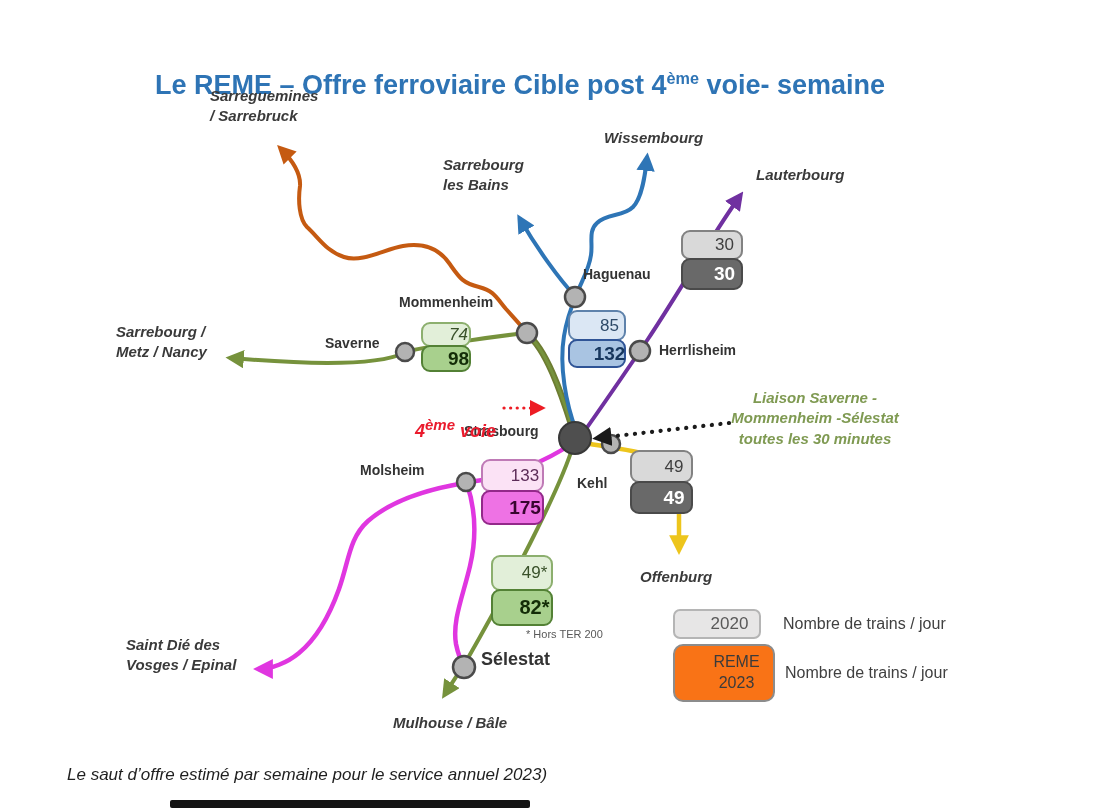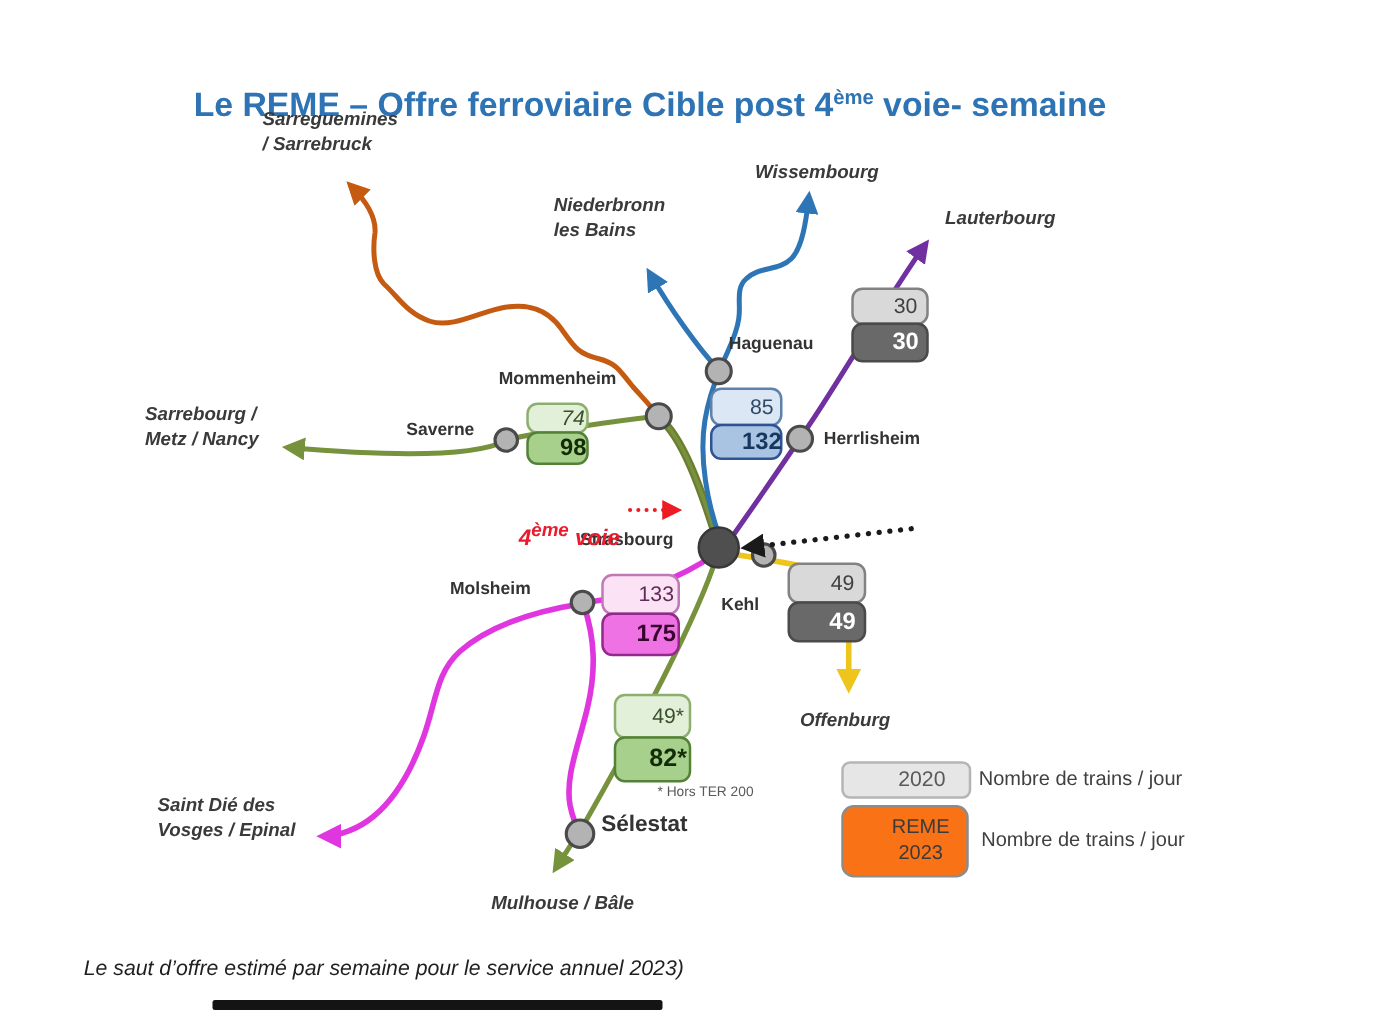--- a/index.html
+++ b/index.html
@@ -108,21 +108,21 @@
     <path d="M504,408 L541,408" fill="none" stroke="#ed1c24" stroke-width="3.2" stroke-dasharray="0.1 6.5" stroke-linecap="round" marker-end="url(#ah-red)"></path>
   </svg>
 
   <div class="abs title">
     <span>Le REME – Offre ferroviaire Cible post 4</span><sup>ème</sup><span> voie- semaine</span>
   </div>
 
   <div class="abs dest" style="left:210px;top:86px;">Sarreguemines
 / Sarrebruck</div>
   <div class="abs dest" style="left:604px;top:128px;">Wissembourg</div>
-  <div class="abs dest" style="left:443px;top:155px;">Niederbronn
+  <div class="abs dest" style="left:443px;top:155px;">Sarrebourg
 les Bains</div>
   <div class="abs dest" style="left:756px;top:165px;">Lauterbourg</div>
   <div class="abs dest" style="left:116px;top:322px;">Sarrebourg /
 Metz / Nancy</div>
   <div class="abs dest" style="left:126px;top:635px;">Saint Dié des
 Vosges / Epinal</div>
   <div class="abs dest" style="left:393px;top:713px;">Mulhouse / Bâle</div>
   <div class="abs dest" style="left:640px;top:567px;">Offenburg</div>
 
   <div class="abs station" style="left:399px;top:294px;">Mommenheim</div>
@@ -155,24 +155,27 @@
     <div class="badge-cell v-pink-dark" style="height:31px;">175</div>
   </div>
   <div class="badge" style="left:491px;top:555px;width:62px;">
     <div class="badge-cell v-green-light" style="height:32px;">49*</div>
     <div class="badge-cell v-green-dark" style="height:33px;font-size:20px;">82*</div>
   </div>
 
   <div class="abs voie4" style="left:415px;top:395px;">
     <span>4</span><sup>ème</sup><span> voie</span>
   </div>
+  <div class="abs liaison" style="left:715px;top:388px;">Liaison Saverne -
+Mommenheim -Sélestat
+toutes les 30 minutes</div>
   <div class="abs footnote" style="left:526px;top:628px;">* Hors TER 200</div>
   <div class="abs bottom-note" style="left:67px;top:765px;">Le saut d’offre estimé par semaine pour le service annuel 2023)</div>
 
-  <div class="badge" style="left:673px;top:609px;width:104px;">
+  <div class="badge" style="left:673px;top:609px;width:88px;">
     <div class="badge-cell v-legend-light" style="height:26px;border-radius:7px;">2020</div>
   </div>
   <div class="badge" style="left:673px;top:644px;width:102px;">
     <div class="badge-cell v-legend-dark" style="height:54px;border-radius:10px;">REME
 2023</div>
   </div>
   <div class="abs legend-label" style="left:783px;top:615px;">Nombre de trains / jour</div>
   <div class="abs legend-label" style="left:785px;top:664px;">Nombre de trains / jour</div>
 
   <div class="black-bar"></div>

